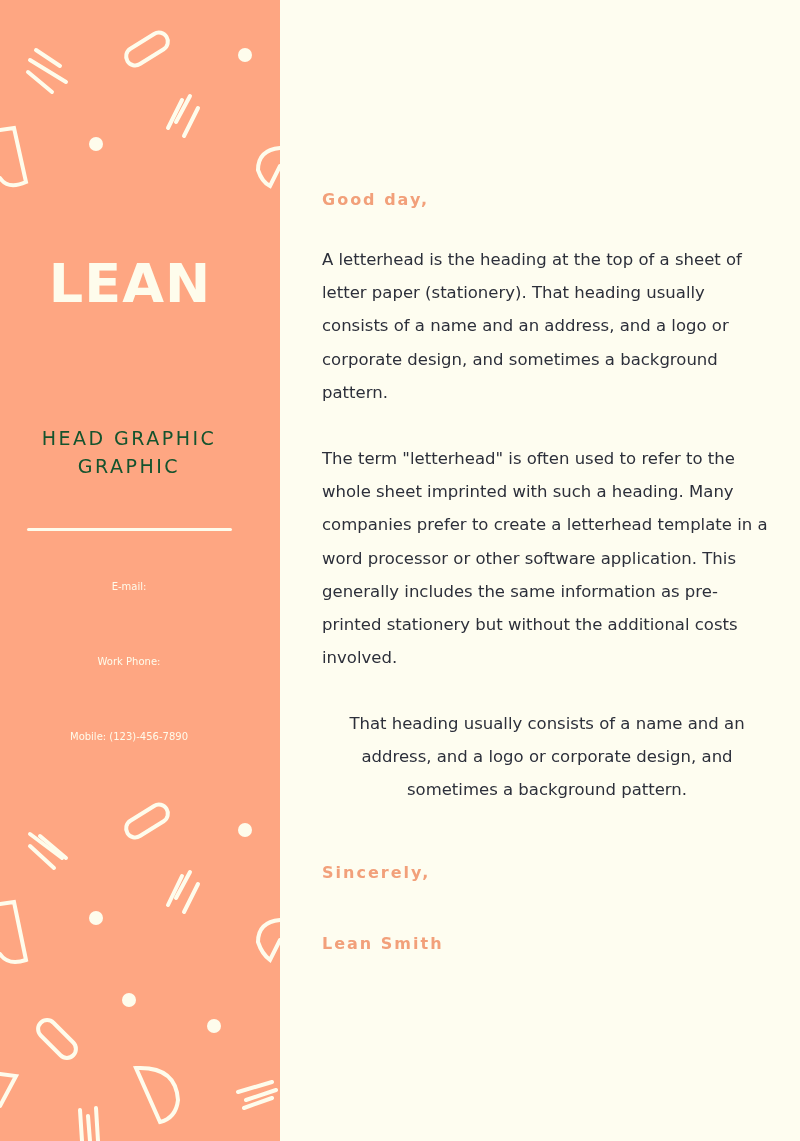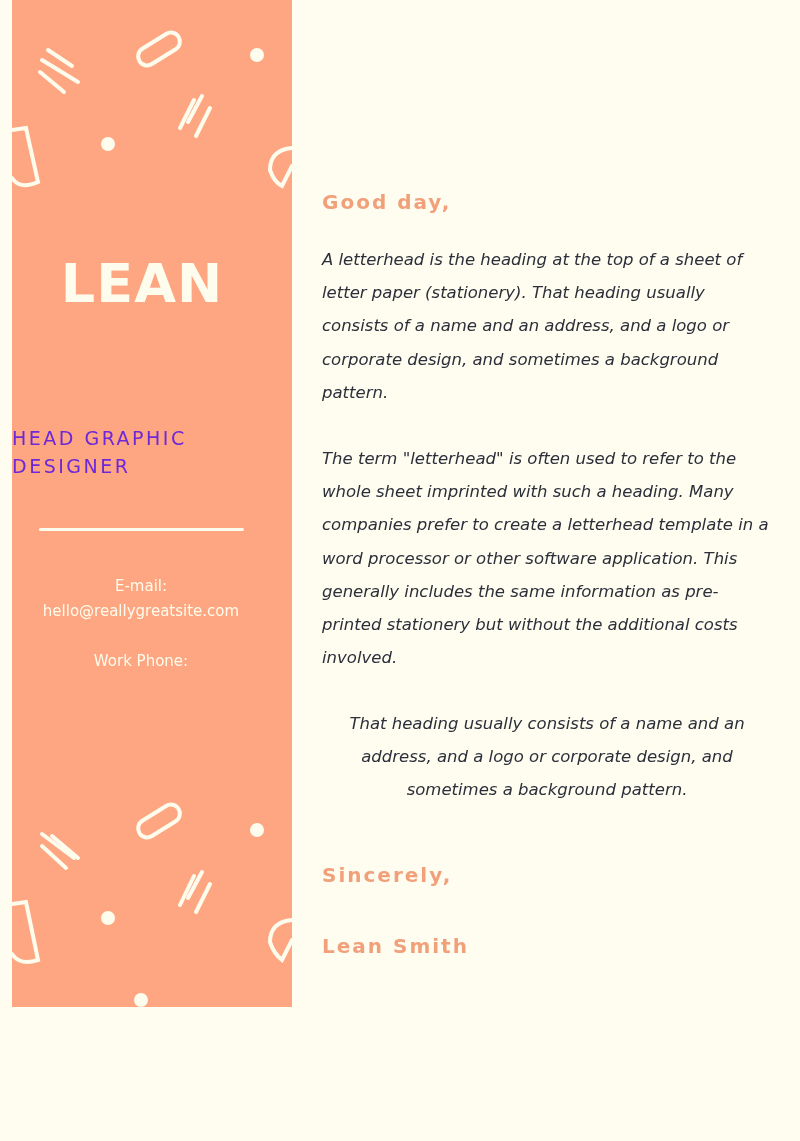--- a/index.html
+++ b/index.html
@@ -2,55 +2,55 @@
 <html><head>
   <meta charset="utf-8">
   <style>
     html, body { margin: 0; padding: 0; }
     body {
       width: 800px; height: 1141px; position: relative; overflow: hidden;
       background: #fefdf0;
       font-family: "DejaVu Sans", sans-serif;
     }
     .sidebar {
-      position: absolute; left: 12px; top: 0; width: 280px; height: 1007px;
+      position: absolute; left: 0; top: 0; width: 280px; height: 1141px;
       background: #fea682; overflow: hidden;
     }
     .deco { position: absolute; left: 0; top: 0; width: 280px; height: 1141px; }
     .name {
       position: absolute; left: 0; width: 260px; text-align: center;
       color: #fefcec; font-family: "DejaVu Sans", sans-serif; font-weight: bold;
       font-size: 54px; letter-spacing: 1px; line-height: 72px;
     }
     .name.l1 { top: 248px; }
     .name.l2 { top: 318px; }
     .role {
-      position: absolute; left: 0; top: 424px; width: 258px; text-align: left;
-      color: #6d28d9; font-size: 19px; letter-spacing: 2.5px; line-height: 28px;
+      position: absolute; left: 0; top: 424px; width: 258px; text-align: center;
+      color: #14532d; font-size: 19px; letter-spacing: 2.5px; line-height: 28px;
       font-family: "DejaVu Sans", sans-serif;
     }
     .rule {
       position: absolute; left: 27px; top: 528px; width: 205px; height: 3px;
       background: #fefcec; border-radius: 2px;
     }
     .contact {
       position: absolute; left: 0; width: 258px; text-align: center;
-      color: #fefcec; font-size: 15px; line-height: 25px;
+      color: #fefcec; font-size: 10px; line-height: 25px;
     }
     .main {
       position: absolute; left: 322px; top: 0; width: 450px;
       color: #2c2f3a;
     }
     .accent {
       position: absolute; left: 0; color: #f2a07a; font-weight: bold;
-      font-size: 20px; letter-spacing: 2px;
+      font-size: 16px; letter-spacing: 2px;
     }
     .para {
       position: absolute; left: 0; width: 450px;
-      font-size: 16.5px; line-height: 33.2px; color: #2c2f3a; font-style: italic;
+      font-size: 16.5px; line-height: 33.2px; color: #2c2f3a;
     }
   </style>
 </head>
 <body>
 
 <div class="sidebar">
   <svg class="deco" viewBox="0 0 280 1141" fill="none" stroke="#fefcec" stroke-width="4" stroke-linecap="round">
 
     <g>
       <line x1="30" y1="60" x2="66" y2="82"></line>
@@ -97,34 +97,34 @@
       <line x1="238" y1="1092" x2="272" y2="1082"></line>
         <line x1="246" y1="1100" x2="276" y2="1090"></line>
         <line x1="244" y1="1108" x2="272" y2="1098"></line>
     </g>
   </svg>
 
   <div class="name l1">LEAN</div>
 
   <div class="role">
     <div>HEAD GRAPHIC</div>
-    <div>DESIGNER</div>
+    <div>GRAPHIC</div>
   </div>
 
   <div class="rule"></div>
 
   <div class="contact" style="top:574px;">
     <div>E-mail:</div>
-    <div>hello@reallygreatsite.com</div>
   </div>
 
   <div class="contact" style="top:649px;">
     <div>Work Phone:</div>
   </div>
 
+  <div class="contact" style="top:724px;">Mobile: (123)-456-7890</div>
 </div>
 
 <div class="main">
   <div class="accent" style="top:190px;">Good day,</div>
   <div class="para" style="top:243px;">A letterhead is the heading at the top of a sheet of letter paper (stationery). That heading usually consists of a name and an address, and a logo or corporate design, and sometimes a background pattern.</div>
   <div class="para" style="top:442px;">The term "letterhead" is often used to refer to the whole sheet imprinted with such a heading. Many companies prefer to create a letterhead template in a word processor or other software application. This generally includes the same information as pre-printed stationery but without the additional costs involved.</div>
   <div class="para" style="top:707px;text-align:center;">That heading usually consists of a name and an address, and a logo or corporate design, and sometimes a background pattern.</div>
   <div class="accent" style="top:863px;">Sincerely,</div>
   <div class="accent" style="top:934px;">Lean Smith</div>
 </div>

